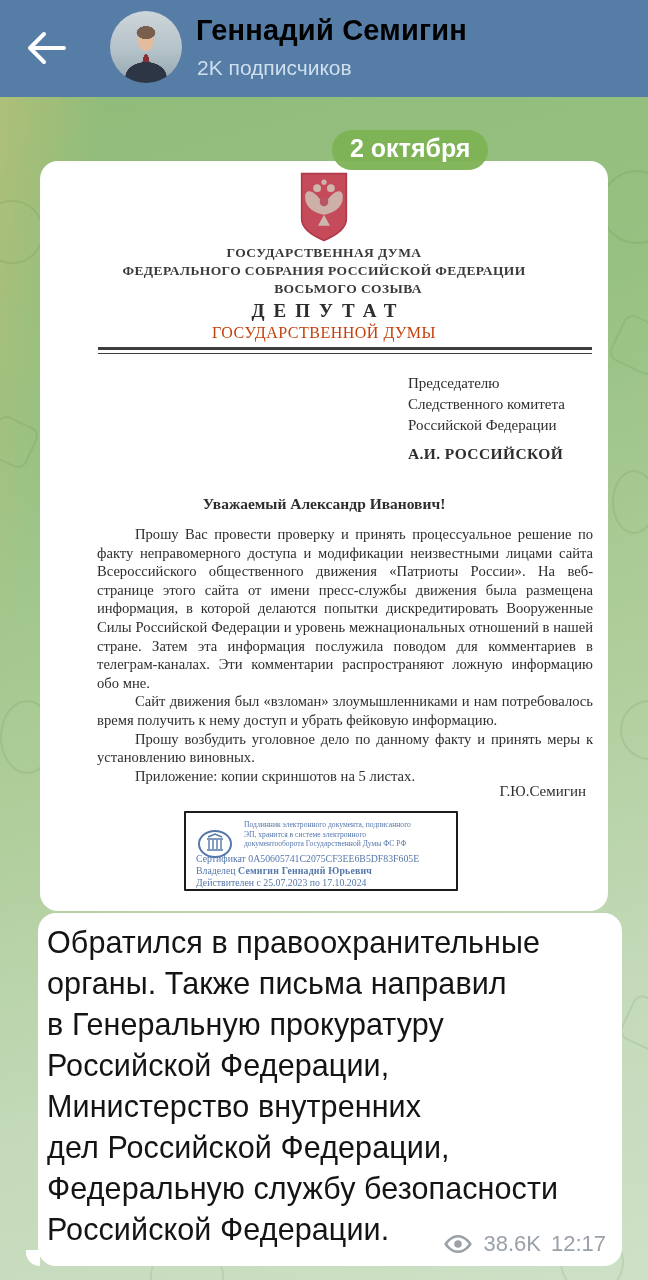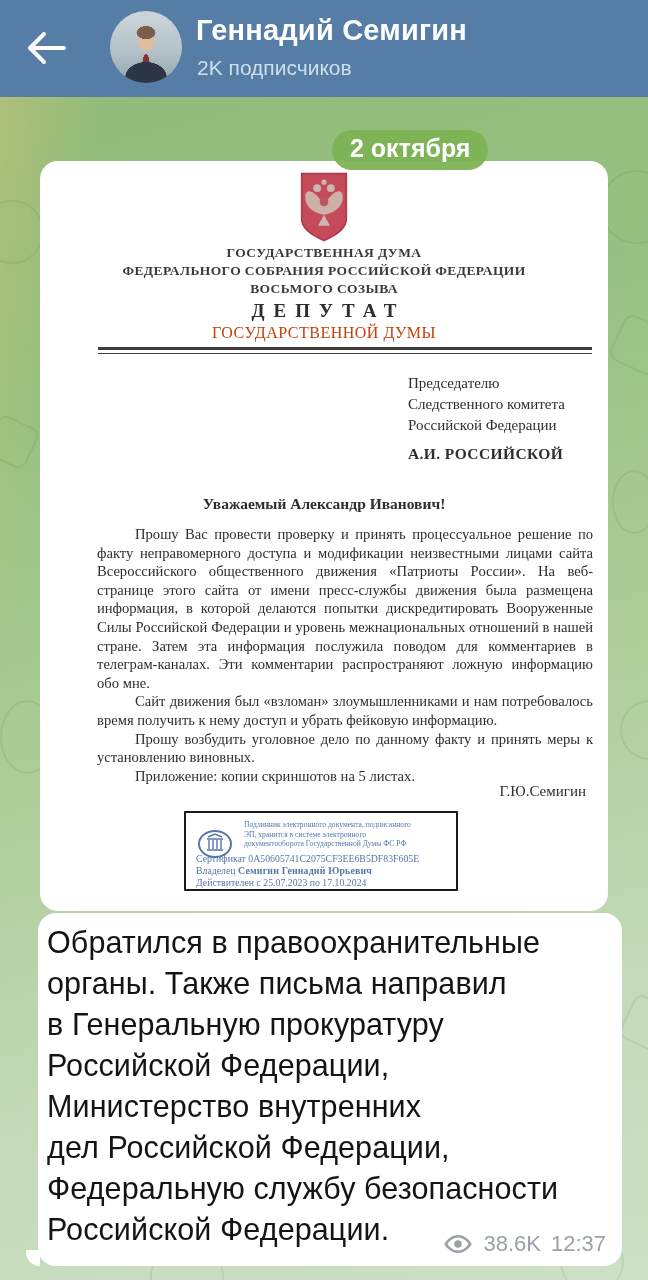--- a/index.html
+++ b/index.html
@@ -19,42 +19,42 @@
   .back{position:absolute;left:24px;top:26px;width:44px;height:44px;cursor:pointer;}
   .avatar{
     position:absolute;left:110px;top:11px;width:72px;height:72px;border-radius:50%;overflow:hidden;
     background:
       radial-gradient(ellipse 16px 11px at 50% 30%, #7a5f4e 58%, rgba(0,0,0,0) 60%),
       radial-gradient(ellipse 13px 17px at 50% 41%, #e3bb9d 60%, rgba(0,0,0,0) 62%),
       radial-gradient(ellipse 30px 22px at 50% 92%, #2c3644 68%, rgba(0,0,0,0) 70%),
       radial-gradient(ellipse 5px 12px at 50% 72%, #8a2e35 70%, rgba(0,0,0,0) 72%),
       linear-gradient(180deg,#cdd6da 0%,#b4c2c9 55%,#93a5ad 100%);
   }
-  .h-title{position:absolute;left:196px;top:14px;font-size:29px;font-weight:bold;color:#ffffff;letter-spacing:.2px;}
+  .h-title{position:absolute;left:196px;top:14px;font-size:29px;font-weight:bold;color:#000000;letter-spacing:.2px;}
   .h-sub{position:absolute;left:197px;top:56px;font-size:21px;color:#cfdfee;}
 
   
   .prev-bubble{position:absolute;left:38px;top:97px;width:604px;height:52px;background:#ffffff;
     border-radius:0 0 16px 0;z-index:1;}
   .prev-tail{position:absolute;left:-12px;bottom:0;width:14px;height:16px;background:#ffffff;
     border-bottom-left-radius:16px;}
   .prev-text{position:absolute;left:20px;top:5px;font-size:27px;color:#1d1d1d;}
   .prev-meta{position:absolute;right:6px;bottom:10px;display:flex;align-items:center;gap:8px;
     font-size:20px;color:#a0a6ab;}
 
   
   .date-pill{position:absolute;left:332px;top:130px;z-index:6;background:rgba(124,178,84,.95);
     color:#ffffff;font-size:25px;font-weight:bold;padding:4px 18px 7px 18px;border-radius:21px;}
 
   
   .doc-bubble{position:absolute;left:40px;top:161px;width:568px;height:750px;background:#ffffff;
     border-radius:18px;z-index:1;font-family:"Liberation Serif",serif;color:#2e2e2e;cursor:pointer;}
   .arms{position:absolute;left:50%;top:10px;transform:translateX(-50%);}
   .org{position:absolute;left:0;width:100%;text-align:center;font-weight:bold;font-size:13.5px;letter-spacing:.4px;color:#3a3a3a;}
-  .org1{top:84px;} .org2{top:102px;} .org3{top:120px;}
+  .org1{top:84px;} .org2{top:102px;} .org3{top:120px;padding-left:24px;}
   .dep-title{position:absolute;left:0;top:139px;width:100%;text-align:center;font-size:19px;font-weight:bold;letter-spacing:9px;text-indent:9px;color:#2e2e2e;}
   .dep-sub{position:absolute;left:0;top:163px;width:100%;text-align:center;font-size:16px;color:#c2410c;letter-spacing:.5px;}
   .rule{position:absolute;left:58px;top:186px;width:494px;height:3px;border-top:3px solid #3d3d3d;border-bottom:1.5px solid #3d3d3d;}
   .addr{position:absolute;left:368px;top:212px;font-size:15px;line-height:21px;white-space:pre-line;}
   .addr-name{position:absolute;left:368px;top:284px;font-size:15.5px;font-weight:bold;letter-spacing:.4px;}
   .salut{position:absolute;left:0;top:334px;width:100%;text-align:center;font-size:15.5px;font-weight:bold;}
   .body-text{position:absolute;left:57px;top:364px;width:496px;font-size:14.6px;line-height:18.6px;text-align:justify;}
   .body-text p{margin:0;text-indent:38px;}
   .signature{position:absolute;right:22px;top:622px;font-size:15px;}
   .stamp{position:absolute;left:144px;top:650px;width:270px;height:76px;border:2.5px solid #1c1c1c;border-radius:1px;color:#5577aa;}
@@ -168,17 +168,17 @@
 Министерство внутренних
 дел Российской Федерации,
 Федеральную службу безопасности
 Российской Федерации.</div>
     <div class="msg-meta">
       <svg class="eye" width="30" height="20" viewBox="0 0 26 18">
         <path d="M13 2 C6 2 2 9 2 9 C2 9 6 16 13 16 C20 16 24 9 24 9 C24 9 20 2 13 2 Z" fill="none" stroke="#9aa1a8" stroke-width="2.4"></path>
         <circle cx="13" cy="9" r="3.4" fill="#9aa1a8"></circle>
       </svg>
       <span>38.6K</span>
-      <span>12:37</span>
+      <span>12:17</span>
     </div>
   </div>
 
 </div>
 
 </body></html>

